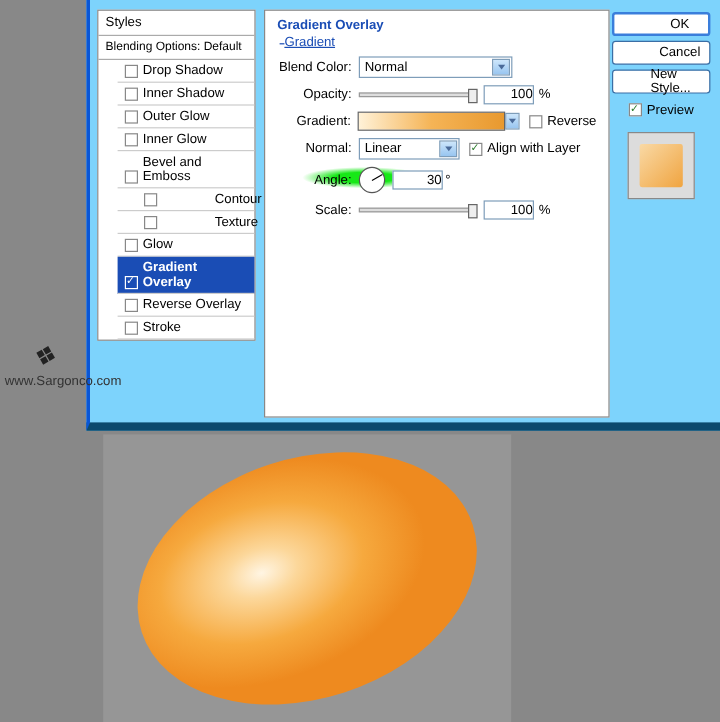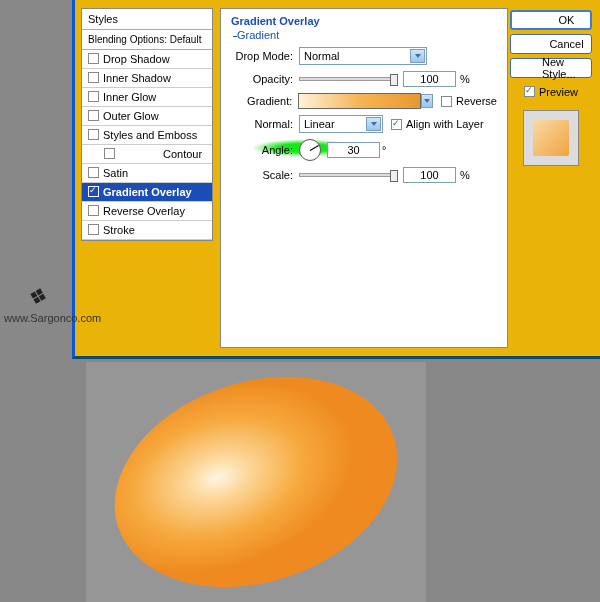--- a/index.html
+++ b/index.html
@@ -1,44 +1,44 @@
 <!DOCTYPE html>
 <html><head>
 <meta charset="utf-8">
 <style>
 * { box-sizing: border-box; margin: 0; padding: 0; font-family: Tahoma, Arial, sans-serif; font-size: 11px; }
 body { background: #888; width: 600px; height: 602px; position: relative; overflow: hidden; }
 
-.dialog { position: absolute; left: 72px; top: 0; width: 528px; height: 359px; background: #eab308; border-left: 3px solid #0a56d6; border-bottom: 3px solid #0c4a6e; }
+.dialog { position: absolute; left: 72px; top: 0; width: 528px; height: 359px; background: #7dd3fc; border-left: 3px solid #0a56d6; border-bottom: 7px solid #0c4a6e; }
 
 .styles-panel { position: absolute; left: 6px; top: 8px; width: 132px; background: #fff; border: 1px solid #888; }
 .styles-header { padding: 4px 6px; border-bottom: 1px solid #aaa; font-weight: normal; }
 .styles-blend-header { padding: 4px 6px; border-bottom: 1px solid #aaa; font-size: 10px; }
-.style-item { padding: 3px 6px; border-bottom: 1px solid #ccc; display: flex; align-items: flex-start; gap: 4px; cursor: pointer; }
+.style-item { padding: 3px 6px; border-bottom: 1px solid #ccc; display: flex; align-items: flex-end; gap: 4px; cursor: pointer; margin-left: 16px; }
 .style-item.indent { padding-left: 22px; gap: 48px; }
 .style-item.selected { background: #1a4db5; color: #fff; }
 .style-item.selected .chk { background: #1a4db5; border-color: #fff; }
 .style-item.selected .chk::after { content: "✓"; color: #fff; font-size: 9px; position: absolute; left: 0; top: -2px; }
 .chk { width: 11px; height: 11px; border: 1px solid #888; background: #fff; position: relative; display: inline-block; flex-shrink: 0; }
 .chk.checked::after { content: "✓"; color: #2a7a2a; font-size: 9px; position: absolute; left: 0; top: -2px; }
 
 .settings-panel { position: absolute; left: 145px; top: 8px; width: 288px; height: 340px; background: #fff; border: 1px solid #888; padding: 6px 10px; }
 .group-title { color: #1a4db5; font-weight: bold; margin-bottom: 2px; }
-.group-sub { color: #1a4db5; margin-left: 6px; margin-bottom: 6px; position: relative; }
+.group-sub { color: #1a4db5; margin-left: 6px; margin-bottom: 6px; position: relative; text-decoration: underline; }
 .group-sub::before { content: ""; position: absolute; left: -4px; top: 7px; width: 4px; height: 1px; background: #1a4db5; }
 
 .form-row { display: flex; align-items: center; margin-bottom: 6px; }
 .form-label { width: 62px; text-align: right; margin-right: 6px; }
 .select { height: 18px; background: #fff; border: 1px solid #7e9db9; display: flex; align-items: center; padding: 0 4px; position: relative; }
 .select .arrow { position: absolute; right: 1px; top: 1px; width: 15px; height: 14px; background: linear-gradient(#cde6fb,#98c5f0); border: 1px solid #7e9db9; display: flex; align-items: center; justify-content: center; }
 .select .arrow::after { content: ""; border-left: 3px solid transparent; border-right: 3px solid transparent; border-top: 4px solid #4a6a99; }
 
 .slider { width: 98px; height: 4px; background: #ddd; border: 1px solid #999; position: relative; margin-right: 6px; }
 .slider .thumb { position: absolute; top: -4px; width: 8px; height: 12px; background: #eee; border: 1px solid #666; }
-.num-input { width: 53px; height: 16px; border: 1px solid #7e9db9; text-align: center; background: #fff; }
+.num-input { width: 42px; height: 16px; border: 1px solid #7e9db9; text-align: right; background: #fff; }
 
 .gradient-swatch { width: 124px; height: 16px; border: 1px solid #666; background: linear-gradient(90deg, #fff2d8, #f5b456, #e8992f); position: relative; }
 .gradient-swatch .arrow { position: absolute; right: -13px; top: 0; width: 12px; height: 14px; background: linear-gradient(#cde6fb,#98c5f0); border: 1px solid #7e9db9; display: flex; align-items: center; justify-content: center; }
 .gradient-swatch .arrow::after { content: ""; border-left: 3px solid transparent; border-right: 3px solid transparent; border-top: 4px solid #4a6a99; }
 
 .highlight { position: absolute; width: 130px; height: 22px; background: radial-gradient(ellipse 65px 11px, #17e817 40%, rgba(23,232,23,0) 80%); z-index: 0; }
 
 .angle-dial { width: 22px; height: 22px; border: 1px solid #555; border-radius: 50%; background: #fff; position: relative; margin-right: 6px; }
 .angle-dial::after { content: ""; position: absolute; left: 50%; top: 50%; width: 10px; height: 1px; background: #000; transform-origin: left; transform: rotate(-30deg); }
 
@@ -67,58 +67,62 @@
     <div class="style-item">
         <span class="chk"></span>
         <span>Drop Shadow</span>
       </div>
     <div class="style-item">
         <span class="chk"></span>
         <span>Inner Shadow</span>
       </div>
     <div class="style-item">
         <span class="chk"></span>
+        <span>Outer Glow</span>
+      </div>
+    <div class="style-item">
+        <span class="chk"></span>
         <span>Inner Glow</span>
       </div>
     <div class="style-item">
         <span class="chk"></span>
-        <span>Outer Glow</span>
-      </div>
-    <div class="style-item">
-        <span class="chk"></span>
-        <span>Styles and Emboss</span>
+        <span>Bevel and Emboss</span>
       </div>
     <div class="style-item indent">
         <span class="chk"></span>
         <span>Contour</span>
       </div>
+    <div class="style-item indent">
+        <span class="chk"></span>
+        <span>Texture</span>
+      </div>
     <div class="style-item">
         <span class="chk"></span>
-        <span>Satin</span>
+        <span>Glow</span>
       </div>
     <div class="style-item selected">
         <span class="chk"></span>
         <b>Gradient Overlay</b>
       </div>
     <div class="style-item">
         <span class="chk"></span>
         <span>Reverse Overlay</span>
       </div>
     <div class="style-item">
         <span class="chk"></span>
         <span>Stroke</span>
       </div>
   </div>
 
   <div class="settings-panel">
     <div class="group-title">Gradient Overlay</div>
     <div class="group-sub">Gradient</div>
 
     <div class="form-row">
-      <div class="form-label">Drop Mode:</div>
+      <div class="form-label">Blend Color:</div>
       <div class="select" style="width:128px">
         <span>Normal</span>
         <span class="arrow"></span>
       </div>
     </div>
 
     <div class="form-row">
       <div class="form-label">Opacity:</div>
       <div class="slider">
           <div class="thumb" style="left:90px"></div>

